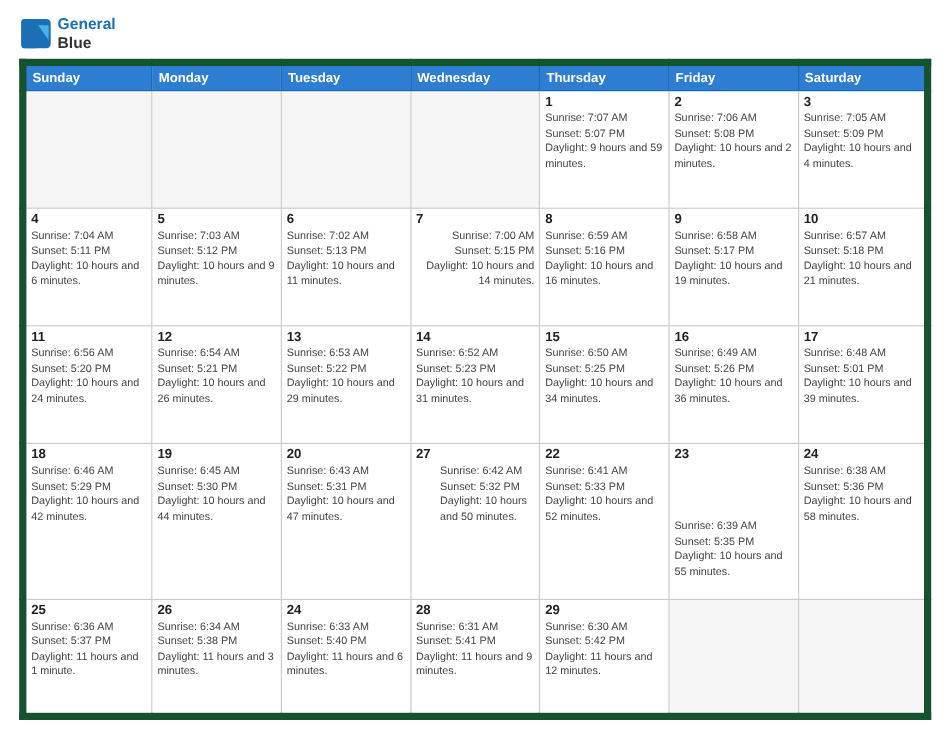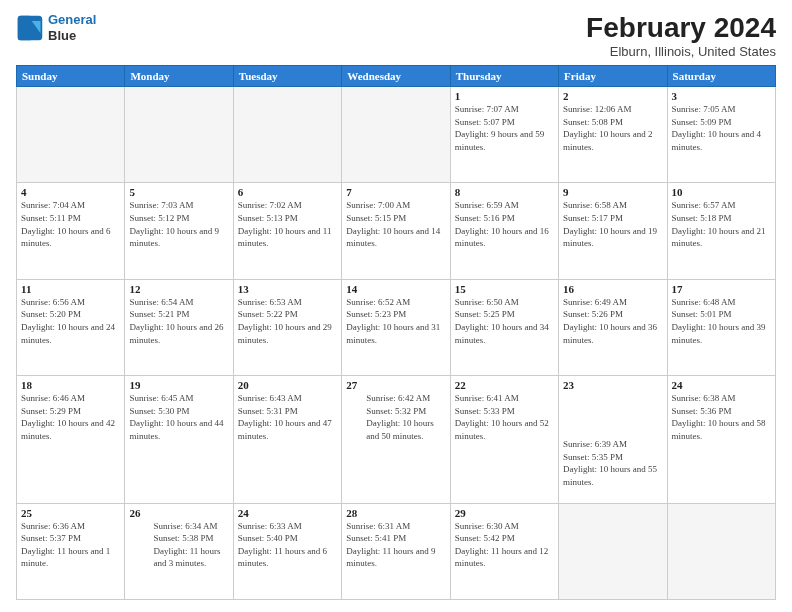--- a/index.html
+++ b/index.html
@@ -46,25 +46,24 @@
       font-size: 28px;
       font-weight: bold;
       color: #222;
     }
     .sub-title {
       font-size: 13px;
       color: #444;
     }
     .calendar {
       flex: 1;
-      border: 1px solid #14532d;
+      border: 6px solid #14532d;
       border-collapse: collapse;
       width: 100%;
       table-layout: fixed;
-      font-family: Liberation Serif, serif;
     }
     .calendar th {
       background: #2d7dd2;
       color: #fff;
       font-size: 11px;
       font-weight: bold;
       padding: 4px 5px;
       border: 1px solid #1a6ab0;
       text-align: left;
     }
@@ -106,24 +105,20 @@
       <svg class="logo-icon" viewBox="0 0 32 32">
         <rect x="2" y="2" width="28" height="28" rx="4" fill="#1a6fb5"></rect>
         <polygon points="18,8 28,8 28,22" fill="#4ab0e8"></polygon>
         <rect x="2" y="2" width="16" height="28" rx="3" fill="#1a6fb5"></rect>
       </svg>
       <div class="logo-text">
         <div><span class="blue">General</span></div>
         <div>Blue</div>
       </div>
     </div>
-    <div class="title-block">
-      <div class="main-title">February 2024</div>
-      <div class="sub-title">Elburn, Illinois, United States</div>
-    </div>
   </div>
 
   <table class="calendar">
     <thead>
       <tr id="header-row">
           <th>Sunday</th>
           <th>Monday</th>
           <th>Tuesday</th>
           <th>Wednesday</th>
           <th>Thursday</th>
@@ -138,21 +133,21 @@
           <td class="empty"></td>
           <td class="empty"></td>
           <td>
             <span class="day-num">1</span>
             <div class="day-info" style="white-space: pre-line;">Sunrise: 7:07 AM
 Sunset: 5:07 PM
 Daylight: 9 hours and 59 minutes.</div>
           </td>
           <td>
             <span class="day-num">2</span>
-            <div class="day-info" style="white-space: pre-line;">Sunrise: 12:06 AM
+            <div class="day-info" style="white-space: pre-line;">Sunrise: 7:06 AM
 Sunset: 5:08 PM
 Daylight: 10 hours and 2 minutes.</div>
           </td>
           <td>
             <span class="day-num">3</span>
             <div class="day-info" style="white-space: pre-line;">Sunrise: 7:05 AM
 Sunset: 5:09 PM
 Daylight: 10 hours and 4 minutes.</div>
           </td>
         </tr>
@@ -170,21 +165,21 @@
 Daylight: 10 hours and 9 minutes.</div>
           </td>
           <td>
             <span class="day-num">6</span>
             <div class="day-info" style="white-space: pre-line;">Sunrise: 7:02 AM
 Sunset: 5:13 PM
 Daylight: 10 hours and 11 minutes.</div>
           </td>
           <td>
             <span class="day-num">7</span>
-            <div class="day-info" style="white-space: pre-line;">Sunrise: 7:00 AM
+            <div class="day-info" style="white-space: pre-line; text-align: right;">Sunrise: 7:00 AM
 Sunset: 5:15 PM
 Daylight: 10 hours and 14 minutes.</div>
           </td>
           <td>
             <span class="day-num">8</span>
             <div class="day-info" style="white-space: pre-line;">Sunrise: 6:59 AM
 Sunset: 5:16 PM
 Daylight: 10 hours and 16 minutes.</div>
           </td>
           <td>
@@ -290,21 +285,21 @@
         </tr>
         <tr>
           <td>
             <span class="day-num">25</span>
             <div class="day-info" style="white-space: pre-line;">Sunrise: 6:36 AM
 Sunset: 5:37 PM
 Daylight: 11 hours and 1 minute.</div>
           </td>
           <td>
             <span class="day-num">26</span>
-            <div class="day-info" style="white-space: pre-line; margin-left: 24px;">Sunrise: 6:34 AM
+            <div class="day-info" style="white-space: pre-line;">Sunrise: 6:34 AM
 Sunset: 5:38 PM
 Daylight: 11 hours and 3 minutes.</div>
           </td>
           <td>
             <span class="day-num">24</span>
             <div class="day-info" style="white-space: pre-line;">Sunrise: 6:33 AM
 Sunset: 5:40 PM
 Daylight: 11 hours and 6 minutes.</div>
           </td>
           <td>

